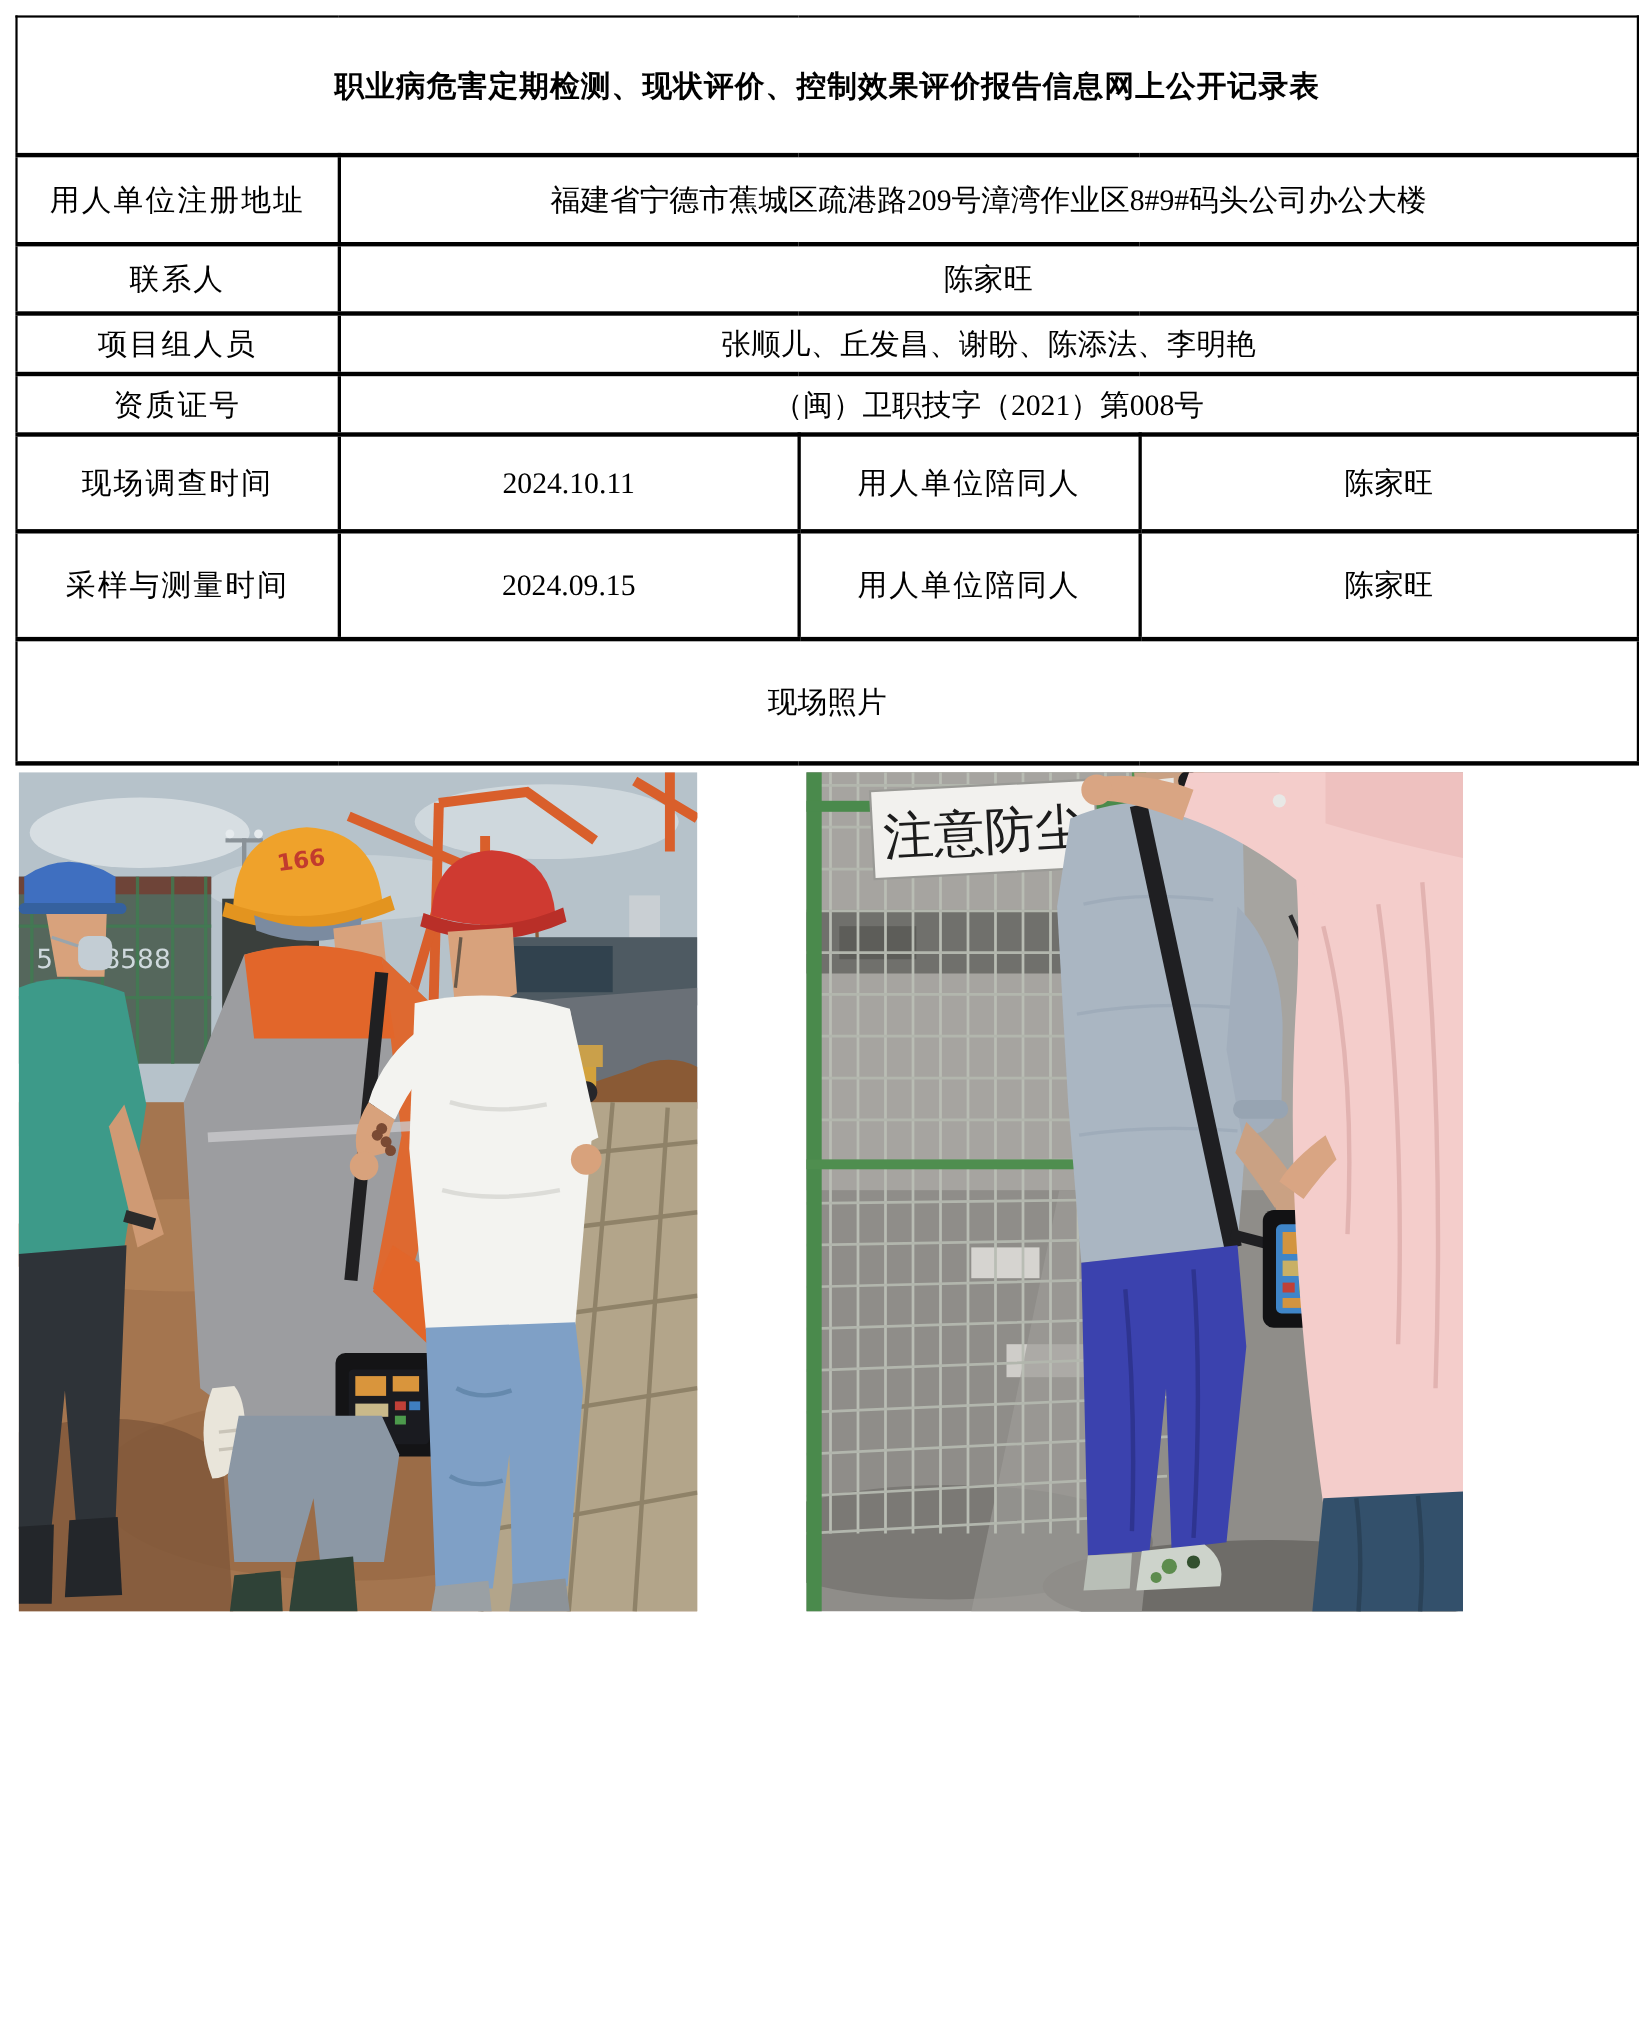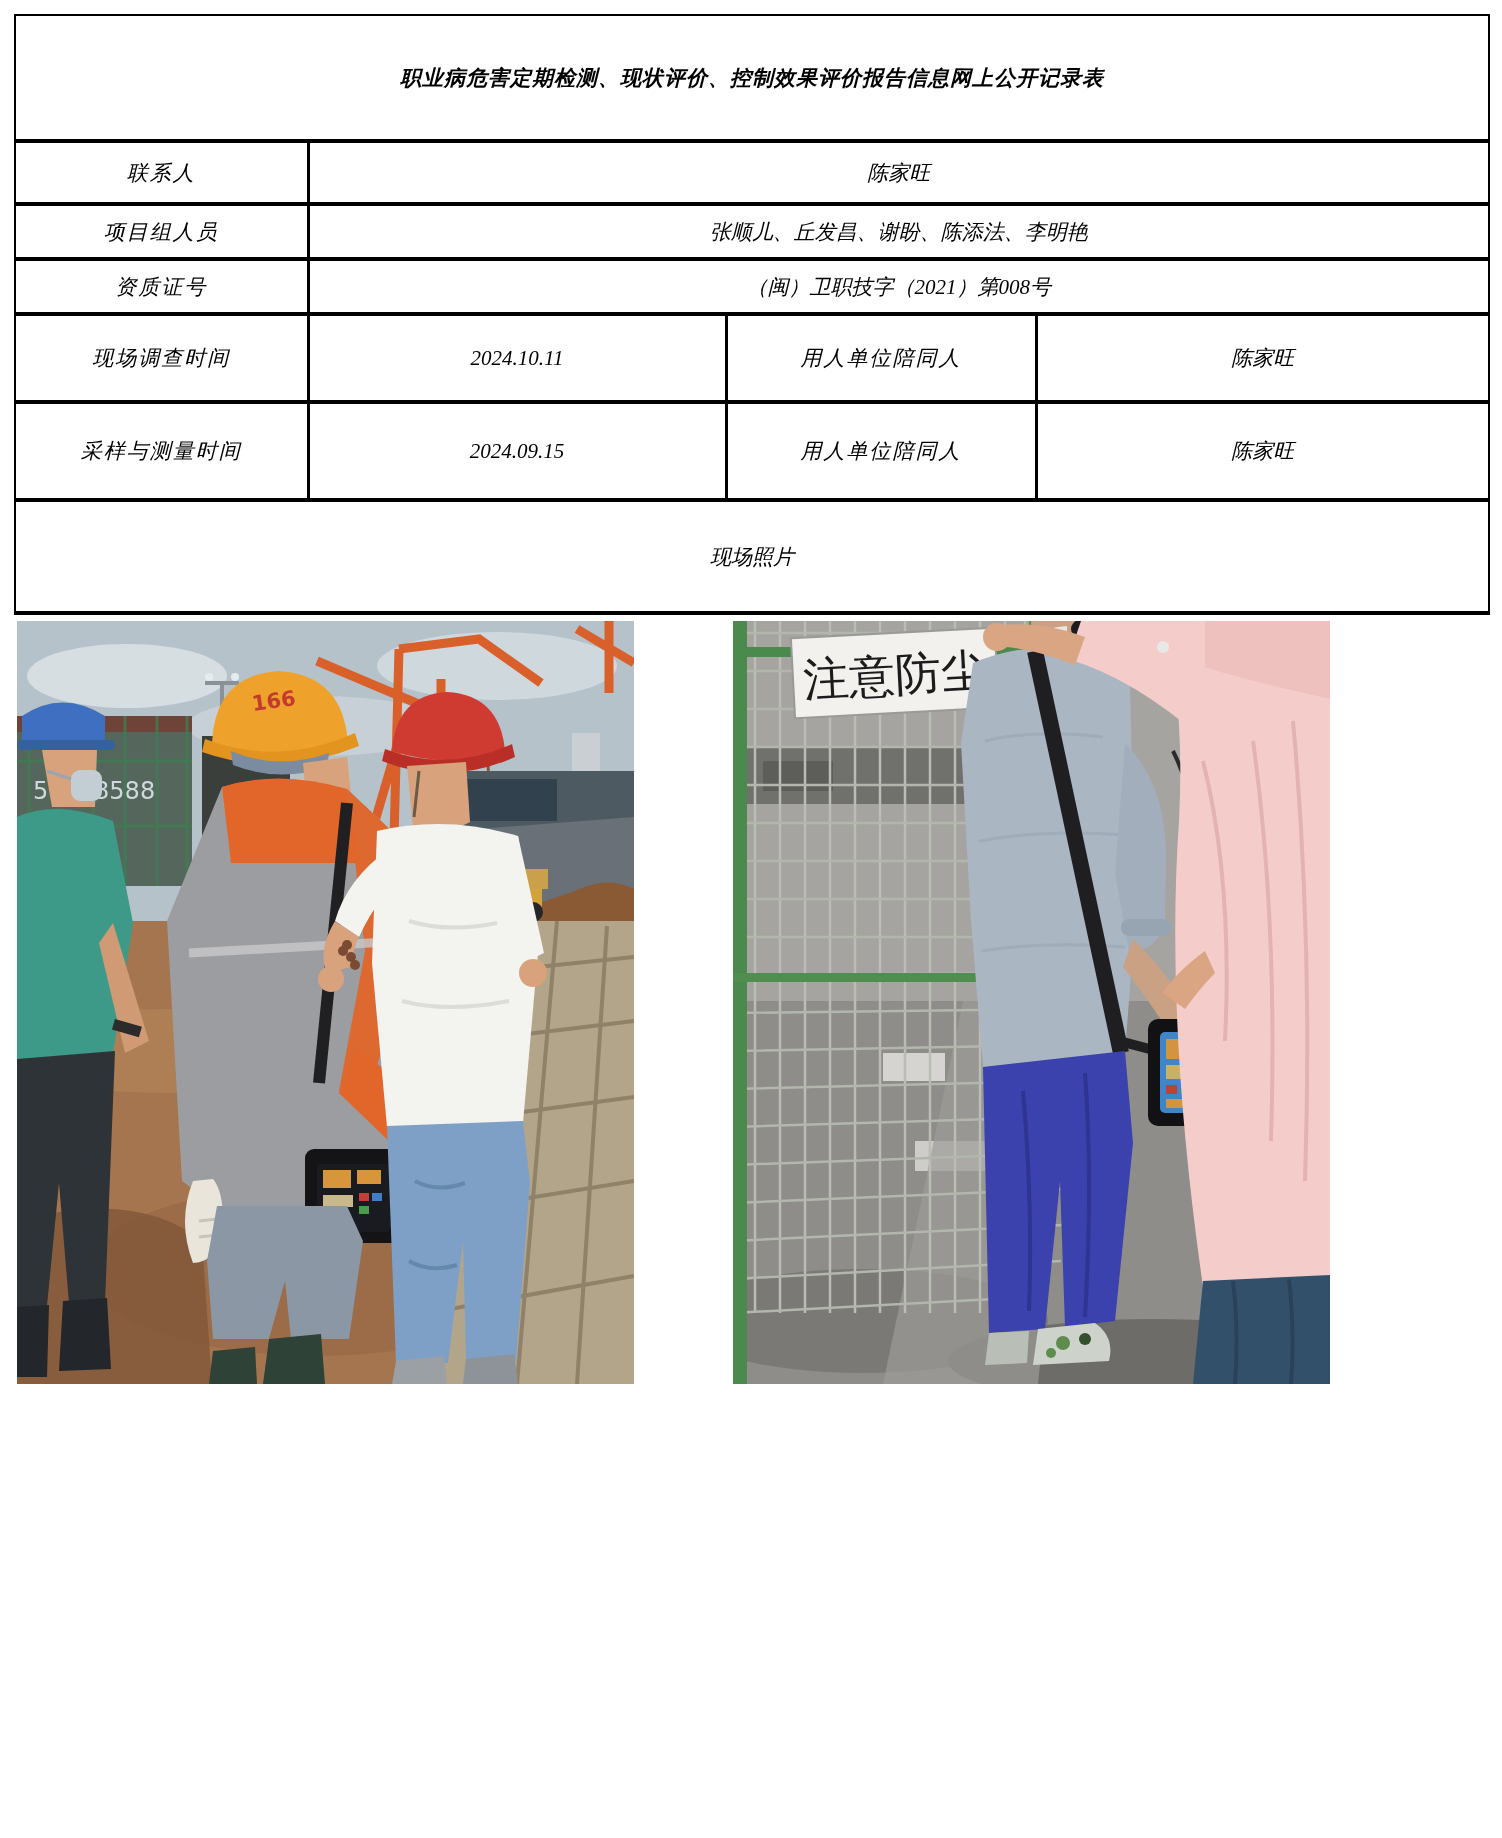--- a/index.html
+++ b/index.html
@@ -13,25 +13,24 @@
     border-collapse:collapse;
     table-layout:fixed;
     width:1474px;
   }
   table.form td{
     border:3px solid #000;
     border-top-width:4px;
     border-bottom-width:4px;
     text-align:center;
     vertical-align:middle;
-    font-size:21px;
+    font-size:27px;
     padding:0 6px;
     overflow:hidden;
     white-space:nowrap;
-    font-style:italic;
   }
   table.form tr td:first-child{border-left-width:2px;}
   table.form tr td:last-child{border-right-width:2px;}
   table.form tr.title-row td{border-top-width:2px;}
   .title-cell{
     font-size:37px;
     font-weight:bold;
     letter-spacing:1px;
     font-family:"Liberation Sans","DejaVu Sans",sans-serif;
   }
@@ -66,20 +65,24 @@
   <table class="form">
     <colgroup>
       <col style="width:293px">
         <col style="width:418px">
         <col style="width:310px">
         <col style="width:453px">
     </colgroup>
     <tbody>
         <tr class="title-row rh-title">
       <td colspan="4" class="title-cell">职业病危害定期检测、现状评价、控制效果评价报告信息网上公开记录表</td>
+    </tr>
+    <tr class="rh2">
+      <td class="lbl">用人单位注册地址</td>
+      <td class="val" colspan="3">福建省宁德市蕉城区疏港路209号漳湾作业区8#9#码头公司办公大楼</td>
     </tr>
     <tr class="rh3">
       <td class="lbl">联系人</td>
       <td class="val" colspan="3">陈家旺</td>
     </tr>
     <tr class="rh5">
       <td class="lbl">项目组人员</td>
       <td class="val" colspan="3">张顺儿、丘发昌、谢盼、陈添法、李明艳</td>
     </tr>
     <tr class="rh7">

